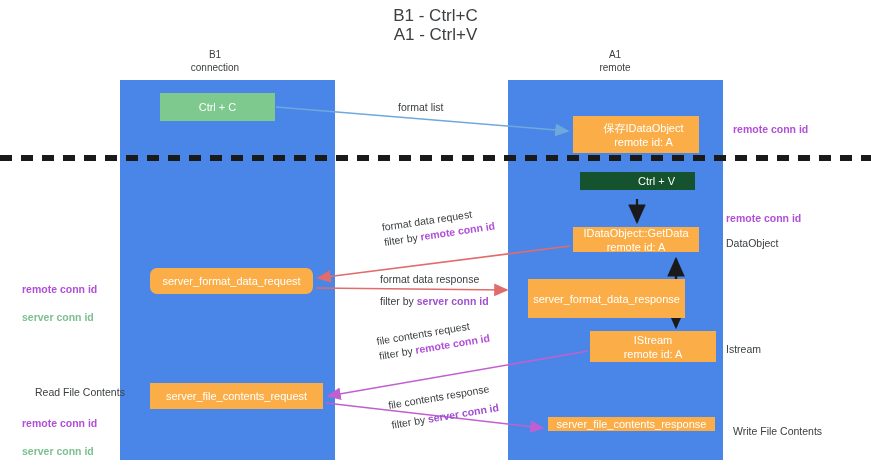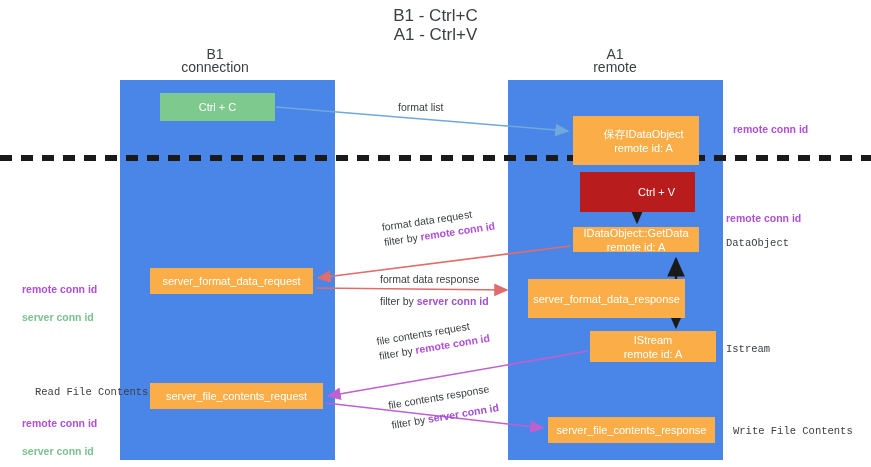--- a/index.html
+++ b/index.html
@@ -16,21 +16,21 @@
 
   
   .title{
     position:absolute;left:0;right:0;top:6px;
     text-align:center;font-size:17px;line-height:19px;
     color:#3c4043;white-space:pre-line;
   }
 
   
   .colhead{
-    position:absolute;text-align:center;font-size:14px;line-height:13px;
+    position:absolute;text-align:center;font-size:10px;line-height:13px;
     color:#3c4043;white-space:pre-line;
   }
   #head-b1{left:155px;top:48px;width:120px;}
   #head-a1{left:555px;top:48px;width:120px;}
 
   
   .lane{position:absolute;background:#4a86e8;}
   #lane-b1{left:120px;top:80px;width:215px;height:380px;}
   #lane-a1{left:508px;top:80px;width:215px;height:380px;}
 
@@ -44,28 +44,28 @@
   .node{
     position:absolute;box-sizing:border-box;
     display:flex;flex-direction:column;align-items:center;justify-content:center;
     font-size:11px;line-height:14px;color:#ffffff;text-align:center;
     white-space:pre-line;padding:3px 6px;
   }
   .node.green{background:#76c893;}
   .node.orange{background:#fbae48;}
 
   #n-ctrlc{left:160px;top:93px;width:115px;height:28px;background:#7ec98d;text-align:center;}
-  #n-ctrlv{left:580px;top:172px;width:115px;height:40px;background:#b91c1c;padding-left:44px;}
-  #n-idataobject{left:573px;top:116px;width:126px;height:49px;padding-left:21px;}
+  #n-ctrlv{left:580px;top:172px;width:115px;height:18px;background:#14532d;padding-left:44px;}
+  #n-idataobject{left:573px;top:116px;width:126px;height:37px;padding-left:21px;}
   #n-getdata{left:573px;top:227px;width:126px;height:25px;}
   #n-istream{left:590px;top:331px;width:126px;height:31px;}
-  #n-fmt-req{left:150px;top:268px;width:163px;height:26px;}
+  #n-fmt-req{left:150px;top:268px;width:163px;height:26px;border-radius:7px;}
   #n-fmt-res{left:528px;top:279px;width:157px;height:39px;}
   #n-file-req{left:150px;top:383px;width:173px;height:26px;}
-  #n-file-res{left:548px;top:417px;width:167px;height:26px;}
+  #n-file-res{left:548px;top:417px;width:167px;height:14px;}
 
   
   .elabel{
     position:absolute;font-size:10.5px;line-height:15px;color:#3c4043;
     white-space:nowrap;
   }
   .elabel .k-remote{color:#b14fd8;font-weight:bold;}
   .elabel .k-server{color:#a04fd0;font-weight:bold;}
   .elabel.rot{transform:rotate(-8.5deg);transform-origin:left center;}
   .elabel.rot2{transform:rotate(-9.5deg);transform-origin:left center;}
@@ -74,21 +74,21 @@
   #lab-fdreq{left:383px;top:220px;}
   #lab-fdres{left:380px;top:272px;}
   #lab-fcreq{left:378px;top:334px;}
   #lab-fcres{left:390px;top:398px;}
 
   
   .side{
     position:absolute;font-size:10.5px;line-height:14px;white-space:pre-line;
   }
   .side.k-remote{color:#b14fd8;font-weight:bold;}
-  .side.plain{color:#3c4043;font-family:Liberation Mono, monospace;}
+  .side.plain{color:#3c4043;}
 
   #side-remote-1{left:733px;top:122px;}
   #side-remote-2{left:726px;top:211px;}
   #side-dataobject{left:726px;top:236px;}
   #side-istream{left:726px;top:342px;}
   #side-write{left:733px;top:424px;}
 
   #side-left-ids{left:22px;top:268px;}
   #side-left-ids .l1{color:#b14fd8;font-weight:bold;}
   #side-left-ids .l2{color:#7cc08f;font-weight:bold;}

